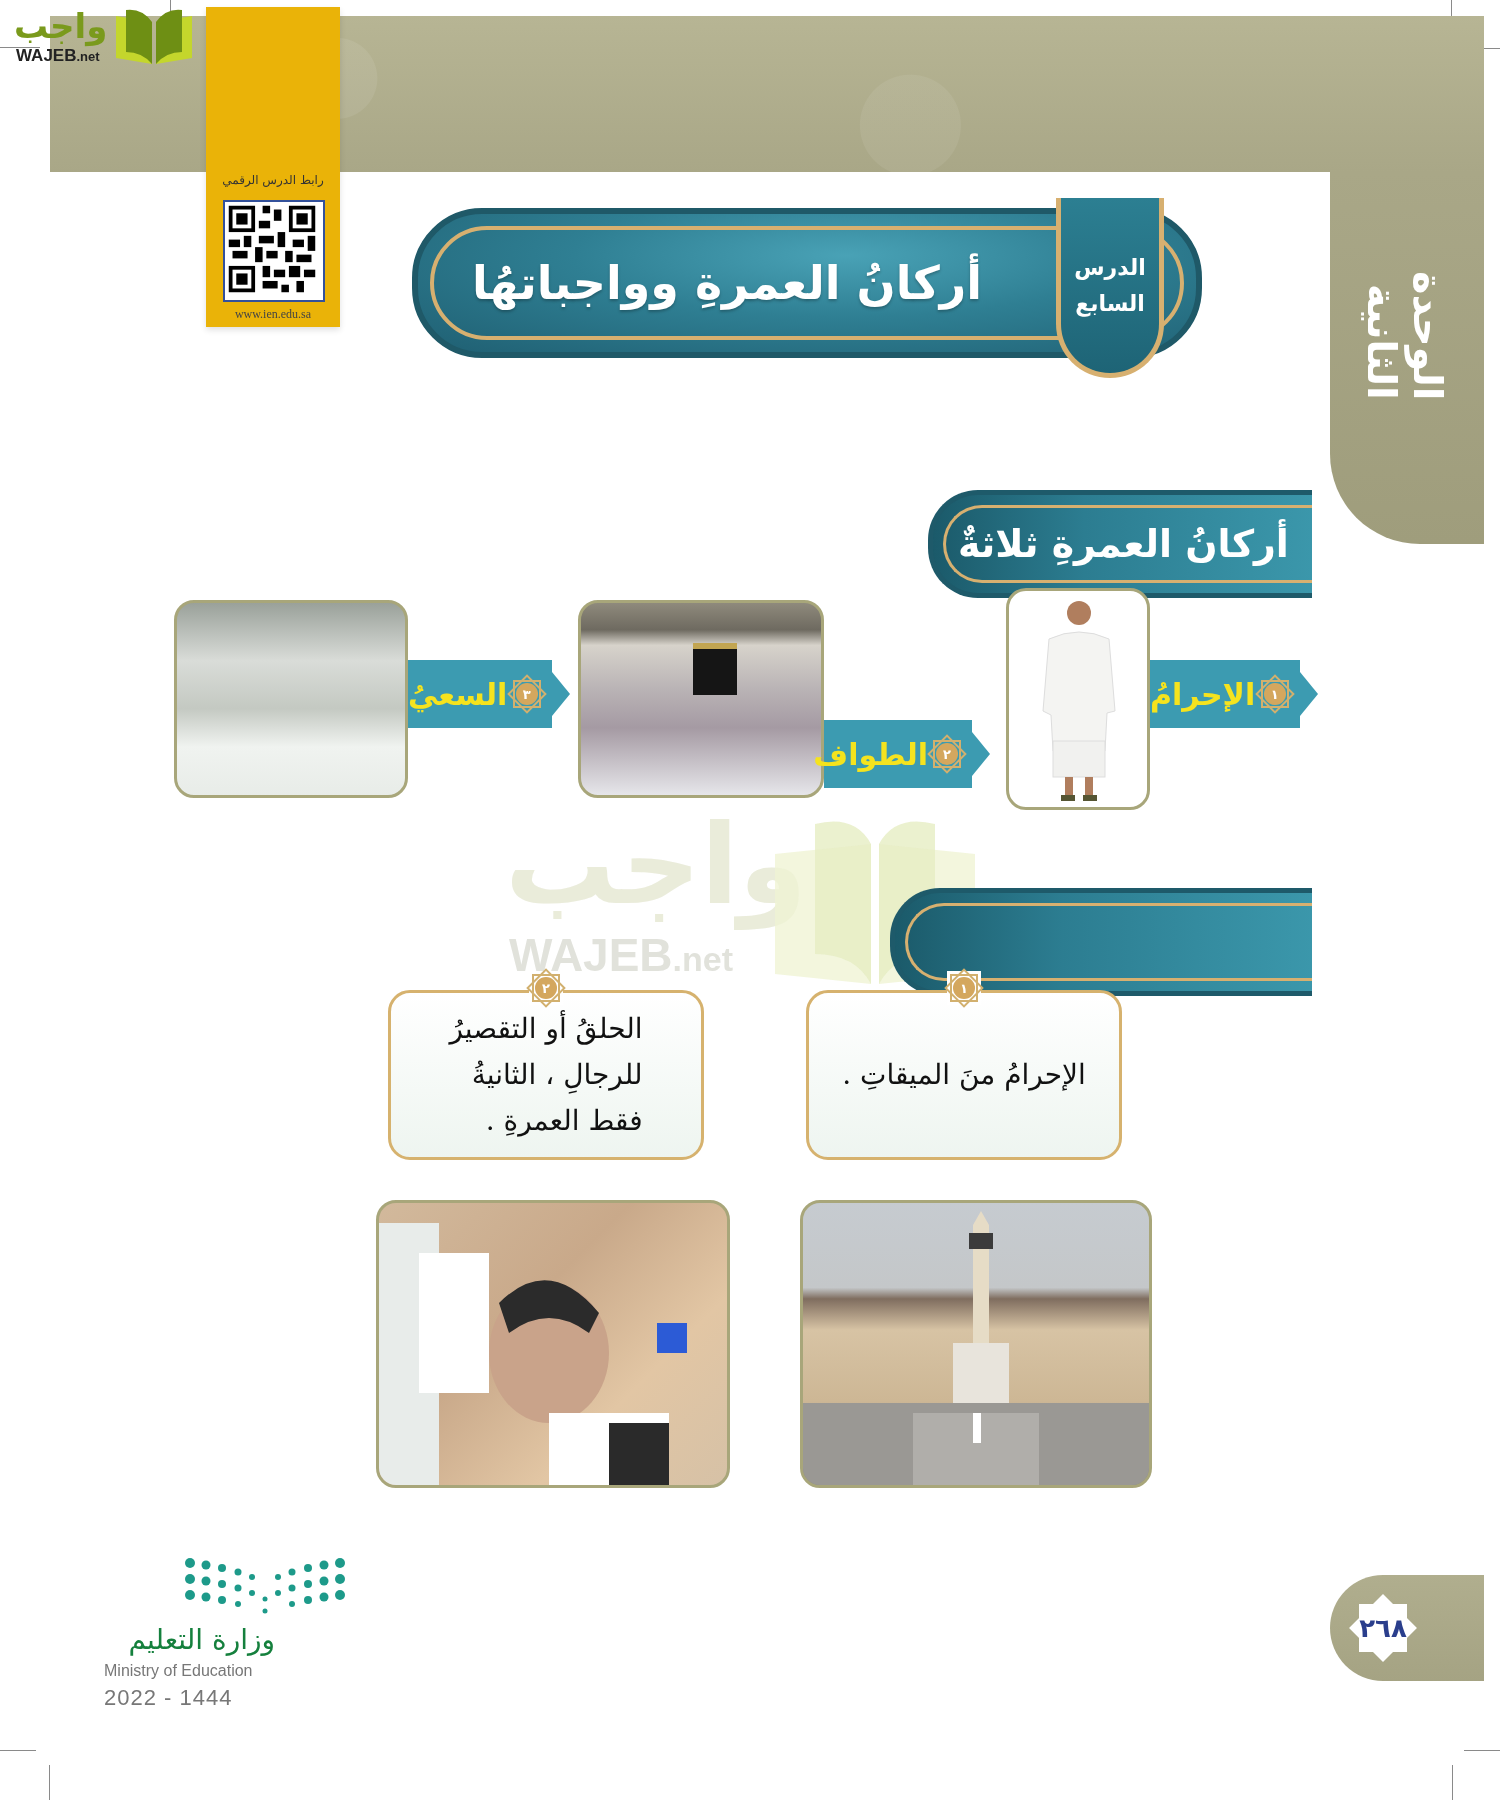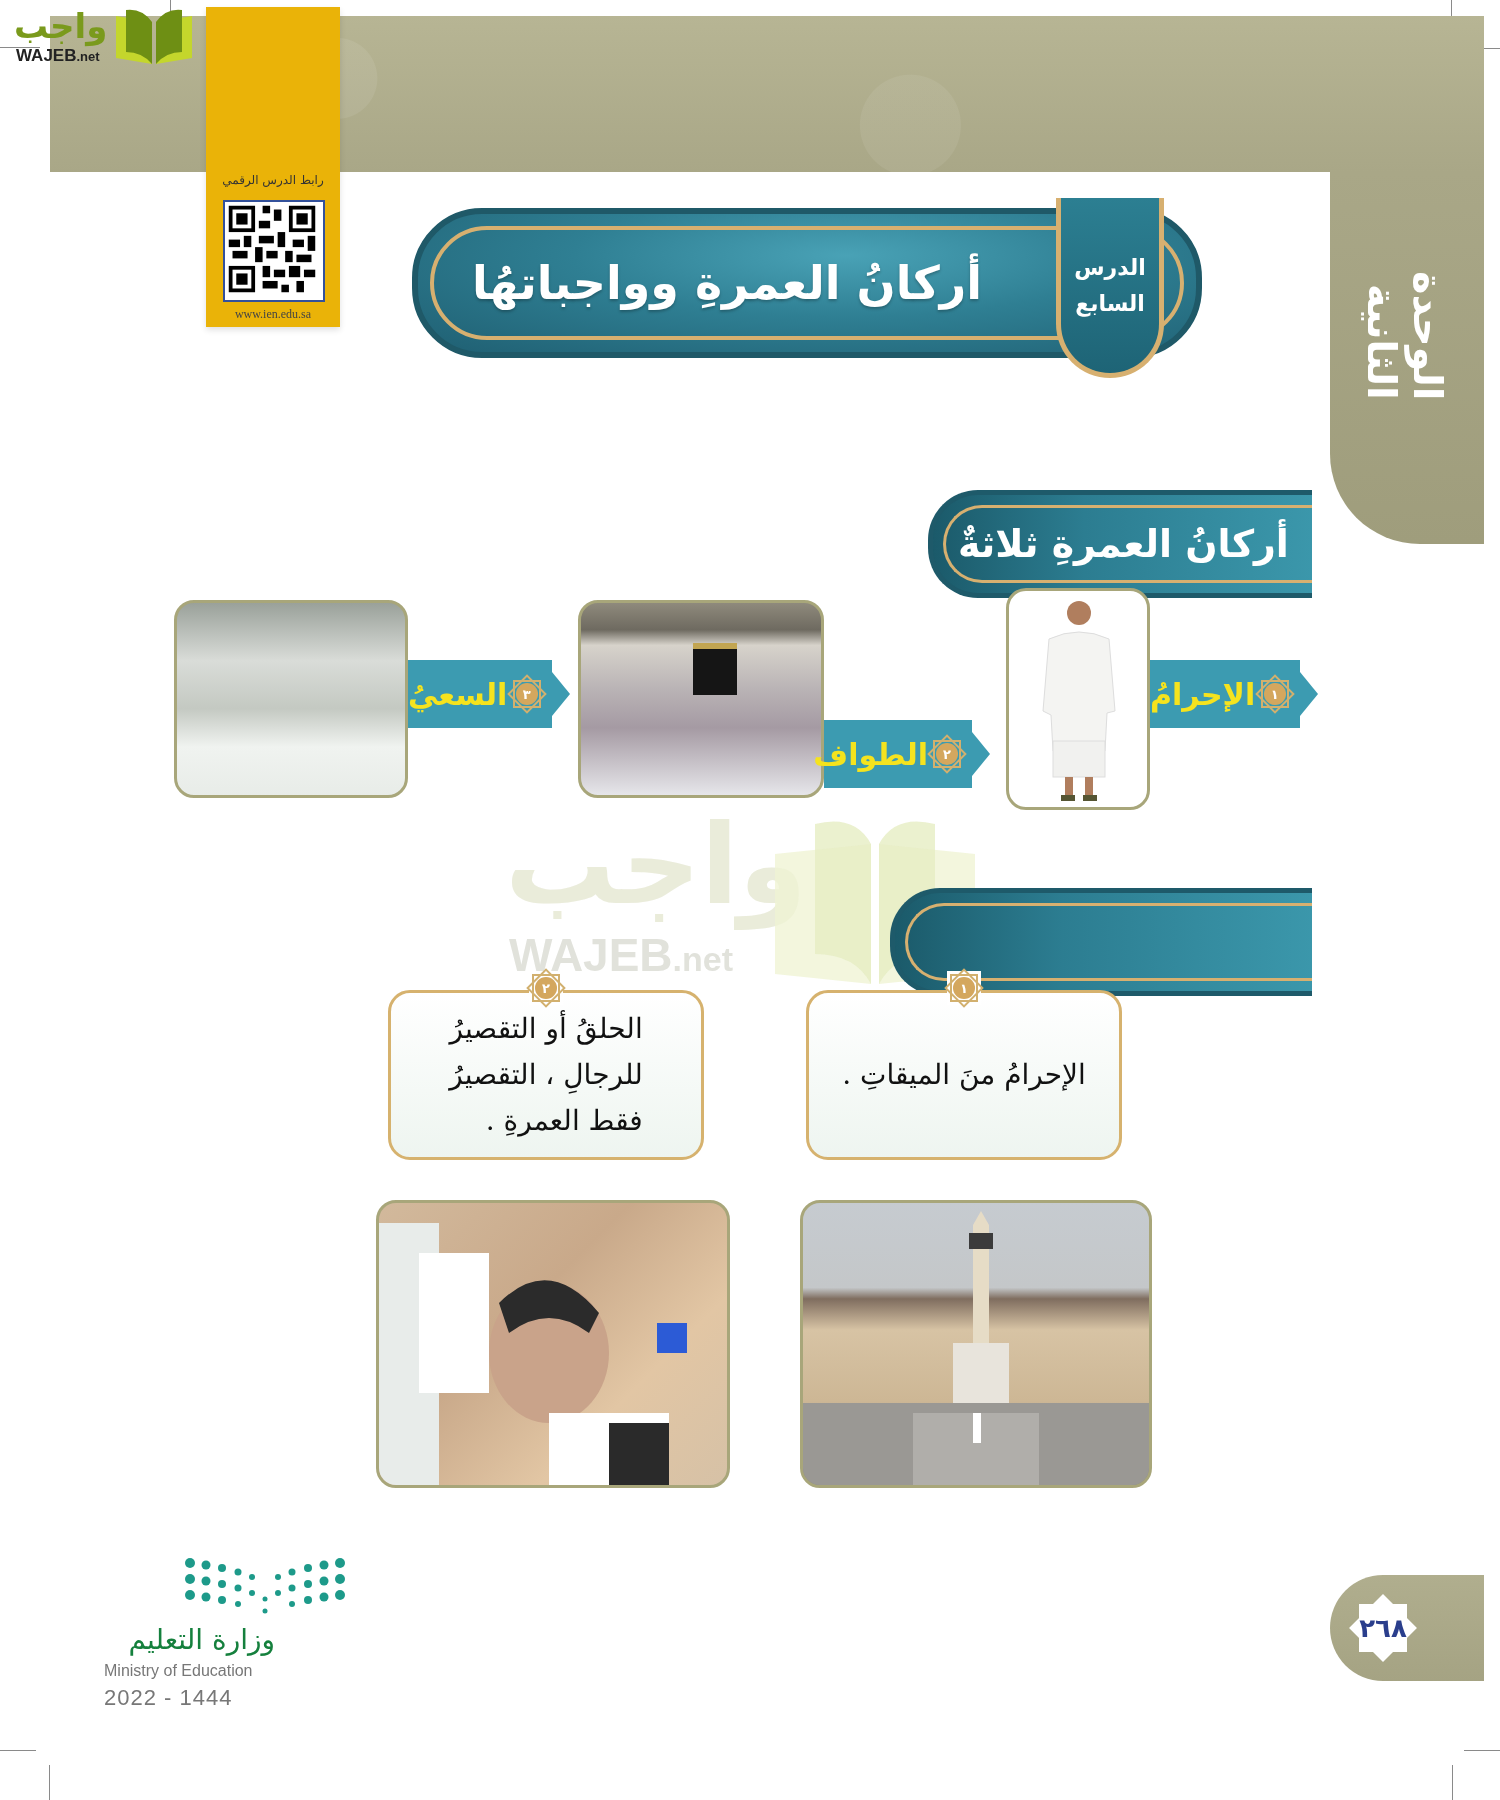--- a/index.html
+++ b/index.html
@@ -245,21 +245,21 @@
     </span>
   <div class="duty-text">الإحرامُ منَ الميقاتِ .</div>
 </div>
 
 <div class="duty-card" style="left:388px;top:990px;width:316px;height:170px;">
   <span class="num-star duty-star">
       <span>٢</span>
     </span>
   <div class="duty-text">
     <div>الحلقُ أو التقصيرُ</div>
-    <div>للرجالِ ، التقصيرُ</div>
+    <div>للرجالِ ، الثانيةُ</div>
     <div>فقط العمرةِ .</div>
   </div>
 </div>
 
 <div class="photo photo-haircut" style="left:376px;top:1200px;width:354px;height:288px;">
   <svg width="348" height="282" viewBox="0 0 348 282">
     <rect x="0" y="20" width="60" height="262" fill="#e8ecea"></rect>
     <rect x="40" y="50" width="70" height="140" fill="#ffffff"></rect>
     <ellipse cx="170" cy="150" rx="60" ry="70" fill="#c9a38a"></ellipse>
     <path d="M120 100 Q170 50 220 110 L210 130 Q170 100 130 130 Z" fill="#2b2b2b"></path>

